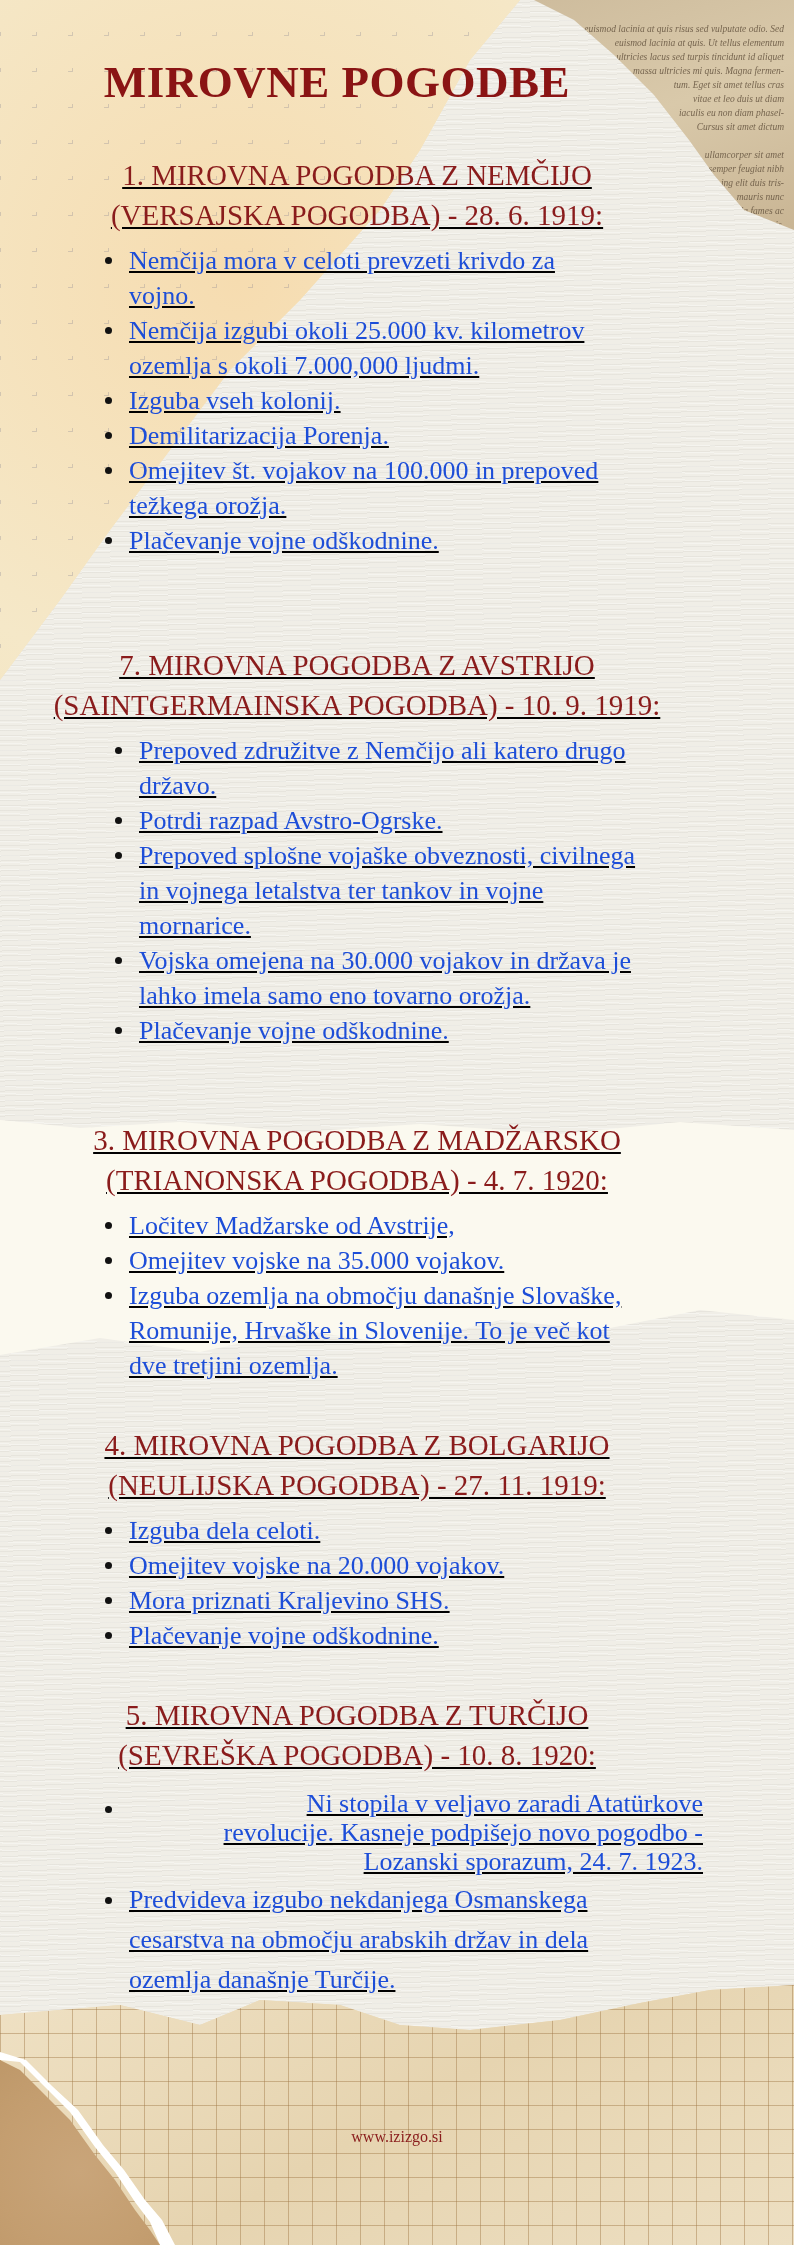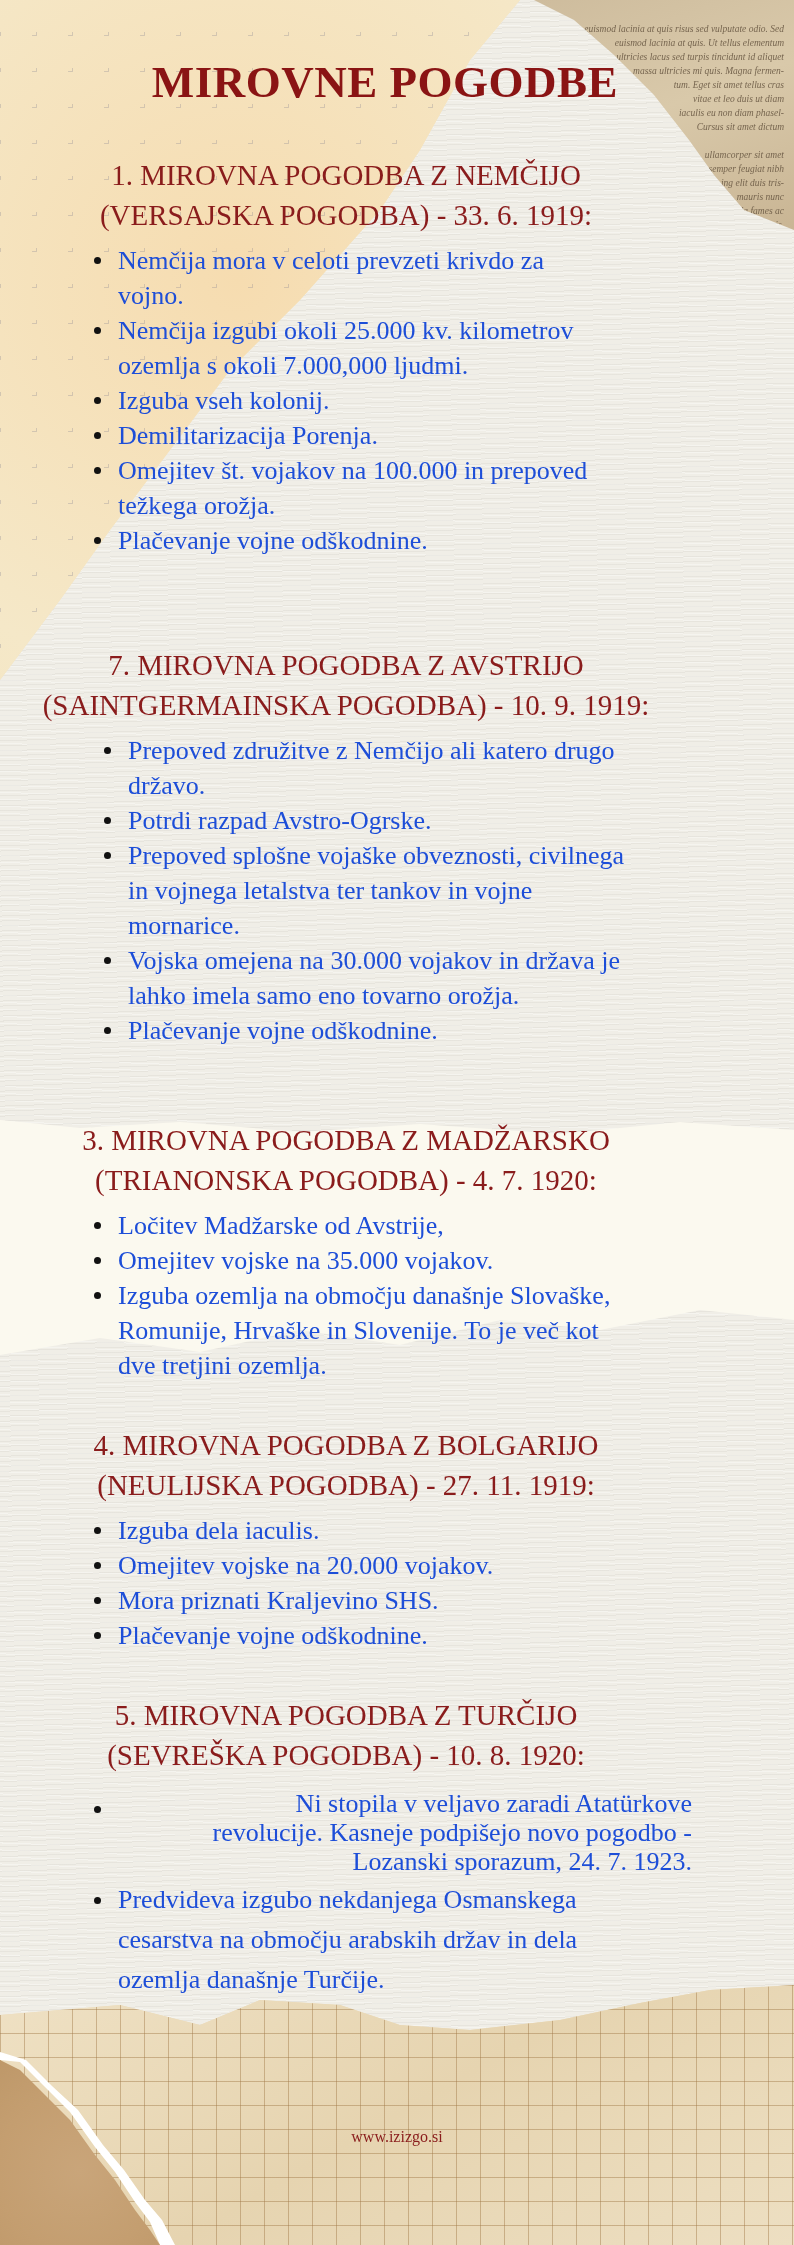--- a/index.html
+++ b/index.html
@@ -66,23 +66,23 @@
     left: 0; top: 2052px; width: 210px; height: 193px;
     background: #ffffff;
     clip-path: polygon(0 0, 26px 8px, 52px 34px, 78px 58px, 103px 93px, 124px 118px, 145px 148px, 162px 168px, 175px 193px, 160px 193px, 150px 170px, 135px 150px, 115px 120px, 95px 95px, 70px 60px, 45px 35px, 20px 10px, 0 8px);
   }
 
   
   .content { position: absolute; left: 0; top: 0; width: 794px; }
   .main-title {
     position: absolute; left: 0; top: 56px; width: 674px; text-align: center;
     font-family: "Liberation Serif", serif; font-weight: bold;
-    font-size: 45px; letter-spacing: 0.5px; color: #8a1414; margin: 0; padding-left: 48px;
-  }
-  .section { position: absolute; left: 0; width: 692px; }
+    font-size: 45px; letter-spacing: 0.5px; color: #8a1414; margin: 0;
+  }
+  .section { position: absolute; left: 11px; width: 692px; text-decoration: underline; }
   .section-heading {
     text-align: center; color: #8a1c1c;
     font-family: "Liberation Serif", serif; font-weight: normal;
     font-size: 29px; line-height: 40px; margin: 0;
   }
   .section-heading span { display: block; }
   .bullet-list {
     list-style: none; margin: 8px 0 0 0; padding: 0;
   }
   .bullet-item {
@@ -129,21 +129,21 @@
 <div class="bg-layer kraft-edge"></div>
 <div class="bg-layer kraft-bottomleft"></div>
 
 <div class="content">
 
   <h1 class="main-title">MIROVNE POGODBE</h1>
 
   <div class="section" style="top:155px;">
     <h2 class="section-heading">
       <span>1. MIROVNA POGODBA Z NEMČIJO</span>
-      <span>(VERSAJSKA POGODBA) - 33. 6. 1919:</span>
+      <span>(VERSAJSKA POGODBA) - 28. 6. 1919:</span>
     </h2>
     <ul class="bullet-list" style="margin-left:118px;">
       <li class="bullet-item"><span class="bullet-dot" style="left:-24px"></span><span>Nemčija mora v celoti prevzeti krivdo za
 vojno.</span></li>
       <li class="bullet-item"><span class="bullet-dot" style="left:-24px"></span><span>Nemčija izgubi okoli 25.000 kv. kilometrov
 ozemlja s okoli 7.000,000 ljudmi.</span></li>
       <li class="bullet-item"><span class="bullet-dot" style="left:-24px"></span><span>Izguba vseh kolonij.</span></li>
       <li class="bullet-item"><span class="bullet-dot" style="left:-24px"></span><span>Demilitarizacija Porenja.</span></li>
       <li class="bullet-item"><span class="bullet-dot" style="left:-24px"></span><span>Omejitev št. vojakov na 100.000 in prepoved
 težkega orožja.</span></li>
@@ -182,21 +182,21 @@
 dve tretjini ozemlja.</span></li>
     </ul>
   </div>
 
   <div class="section" style="top:1425px;">
     <h2 class="section-heading">
       <span>4. MIROVNA POGODBA Z BOLGARIJO</span>
       <span>(NEULIJSKA POGODBA) - 27. 11. 1919:</span>
     </h2>
     <ul class="bullet-list" style="margin-left:118px;">
-      <li class="bullet-item"><span class="bullet-dot" style="left:-24px"></span><span>Izguba dela iaculis.</span></li>
+      <li class="bullet-item"><span class="bullet-dot" style="left:-24px"></span><span>Izguba dela celoti.</span></li>
       <li class="bullet-item"><span class="bullet-dot" style="left:-24px"></span><span>Omejitev vojske na 20.000 vojakov.</span></li>
       <li class="bullet-item"><span class="bullet-dot" style="left:-24px"></span><span>Mora priznati Kraljevino SHS.</span></li>
       <li class="bullet-item"><span class="bullet-dot" style="left:-24px"></span><span>Plačevanje vojne odškodnine.</span></li>
     </ul>
   </div>
 
   <div class="section" style="top:1695px;">
     <h2 class="section-heading">
       <span>5. MIROVNA POGODBA Z TURČIJO</span>
       <span>(SEVREŠKA POGODBA) - 10. 8. 1920:</span>

